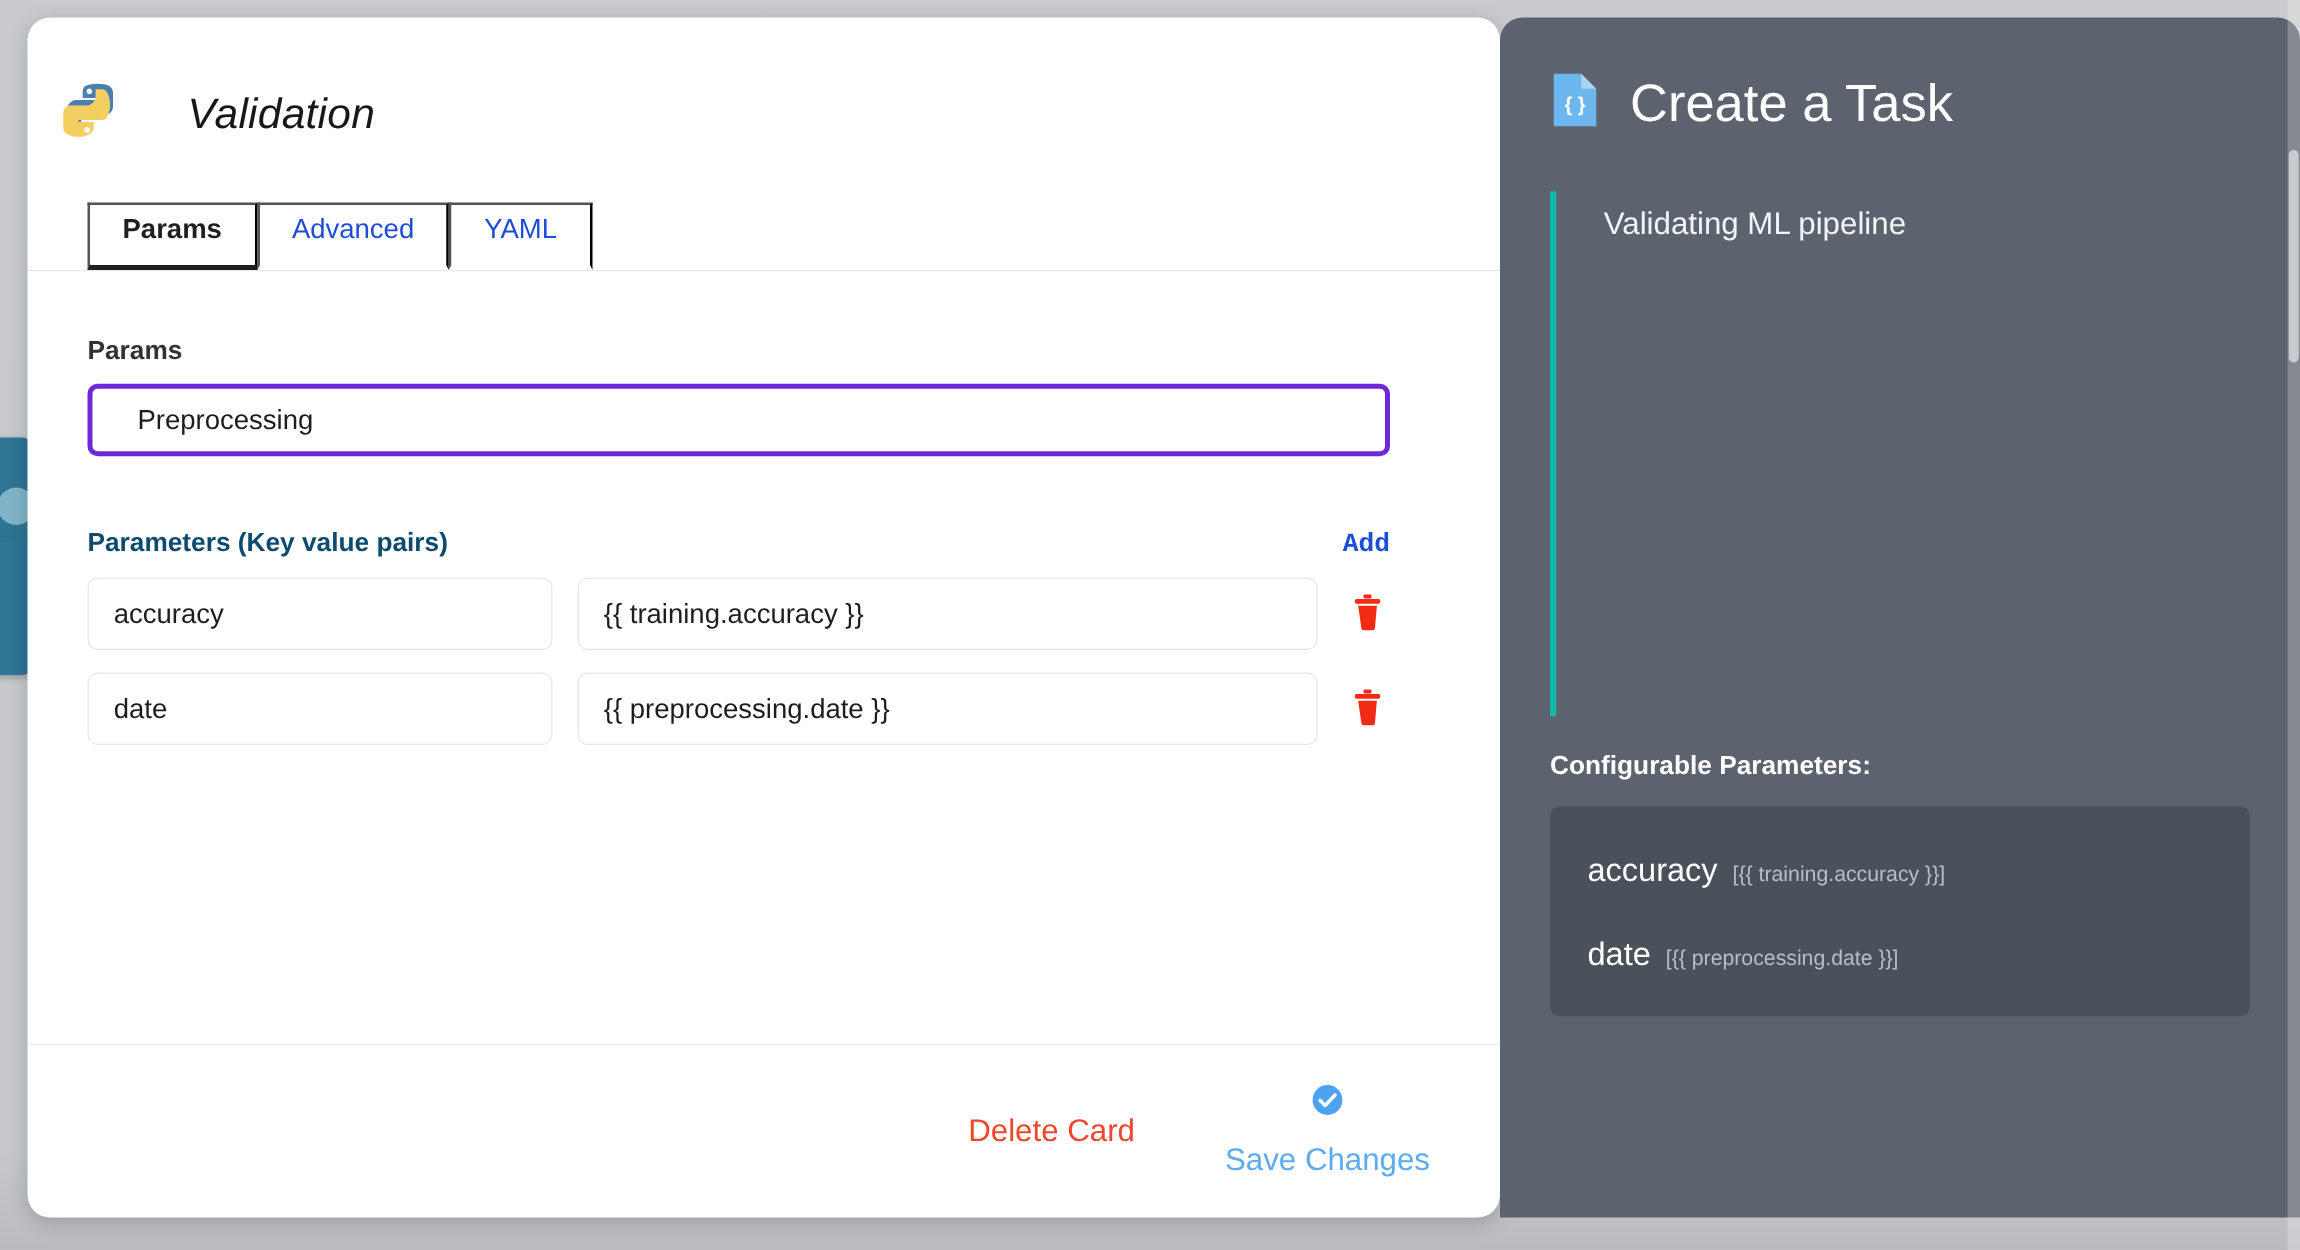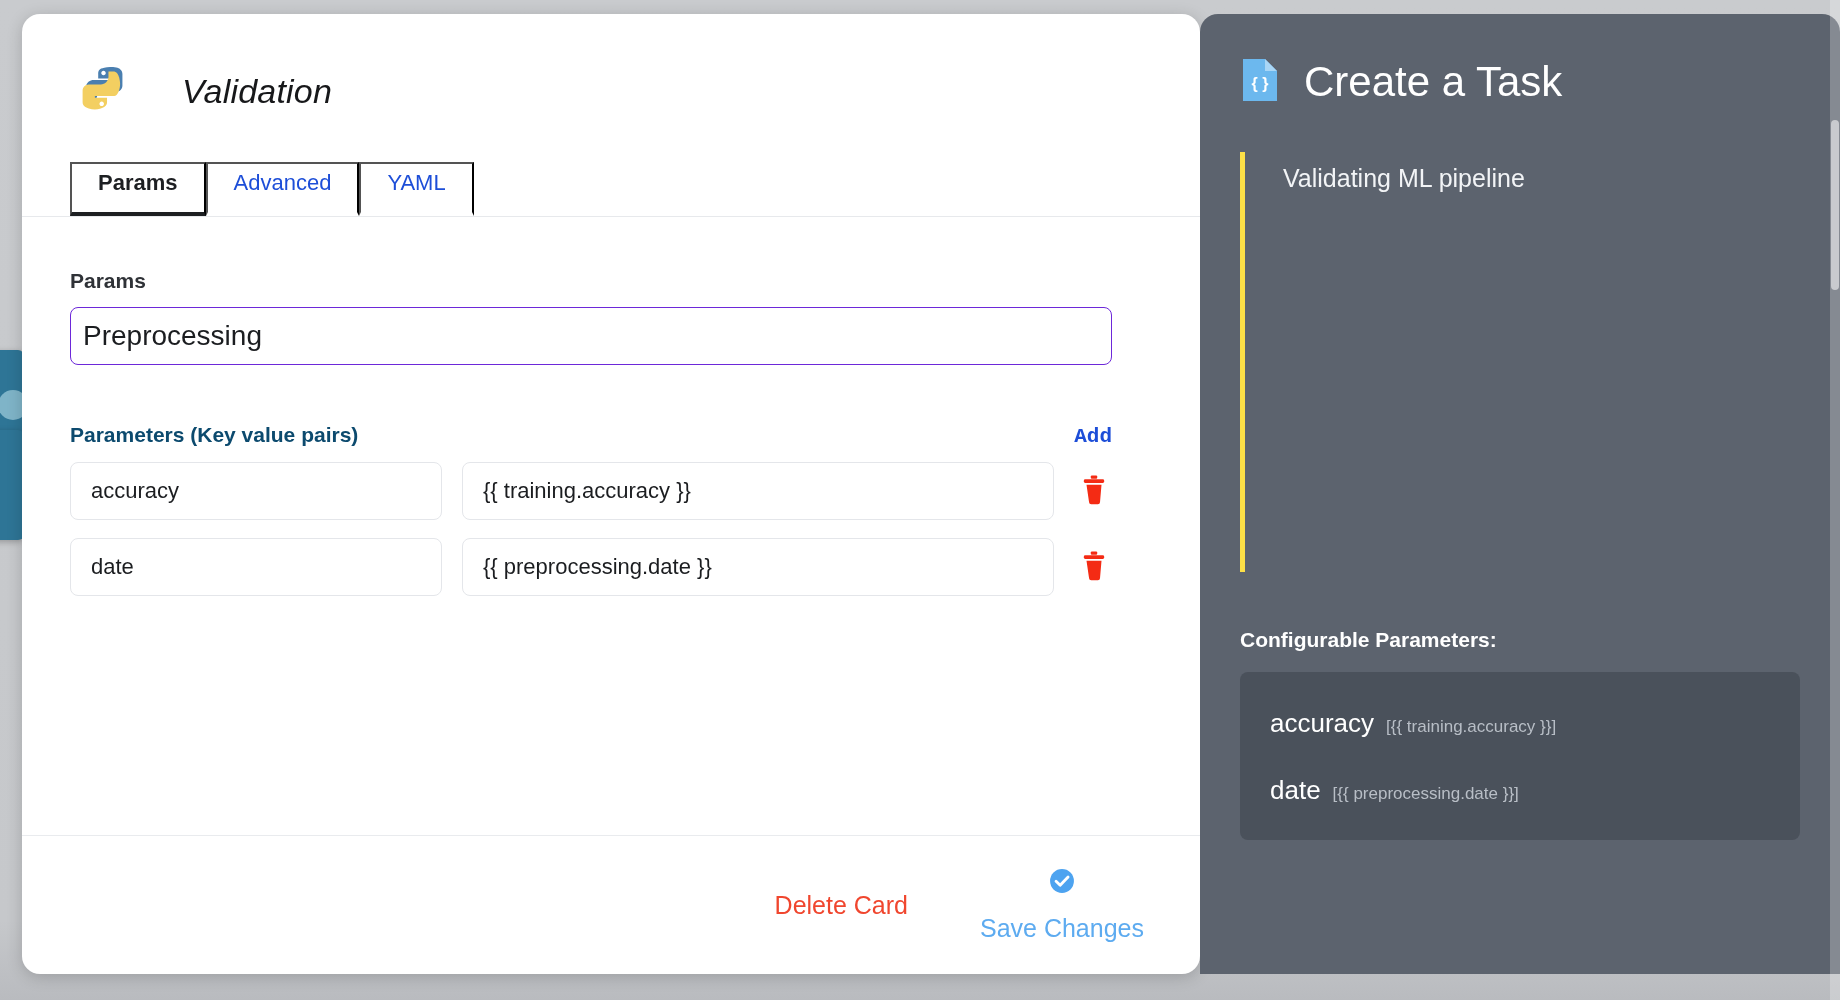--- a/index.html
+++ b/index.html
@@ -49,21 +49,21 @@
     height: 960px;
     background: #ffffff;
     border-radius: 18px;
     box-shadow: 0 3px 16px rgba(0,0,0,.18);
     overflow: hidden;
   }
 
   .card-header {
     display: flex;
     align-items: center;
-    padding: 34px 40px 0 56px;
+    padding: 34px 40px 0 24px;
     height: 120px;
   }
 
   .py-logo { width: 56px; height: 56px; flex: 0 0 auto; }
 
   .card-title {
     font-size: 34px;
     font-style: italic;
     font-weight: 400;
     color: #17181a;
@@ -121,24 +121,24 @@
   .field-label {
     font-size: 21px;
     font-weight: bold;
     color: #2f3237;
     margin-bottom: 14px;
   }
 
   .text-input {
     width: 1042px;
     height: 58px;
-    border: 1px solid #6d28d9;
+    border: 4px solid #6d28d9;
     border-radius: 8px;
-    padding: 0 12px;
-    font-size: 28px;
+    padding: 0 36px;
+    font-size: 22px;
     color: #1b1d20;
     font-family: inherit;
     background: #fff;
     outline: none;
   }
 
   .params-head {
     display: flex;
     align-items: baseline;
     width: 1042px;
@@ -254,32 +254,32 @@
     gap: 24px;
   }
   .panel-title {
     font-size: 42px;
     color: #ffffff;
     font-weight: 400;
   }
 
   .quote-block {
     margin-top: 44px;
-    border-left: 5px solid #fde047;
+    border-left: 5px solid #14b8a6;
     padding: 10px 0 10px 38px;
     min-height: 420px;
   }
   .quote-text {
     font-size: 25px;
     color: #f2f4f6;
     line-height: 1.3;
   }
 
   .config-title {
-    margin-top: 56px;
+    margin-top: 28px;
     font-size: 21px;
     font-weight: bold;
     color: #ffffff;
   }
 
   .config-box {
     margin-top: 20px;
     background: #4a515b;
     border-radius: 8px;
     padding: 26px 30px;

